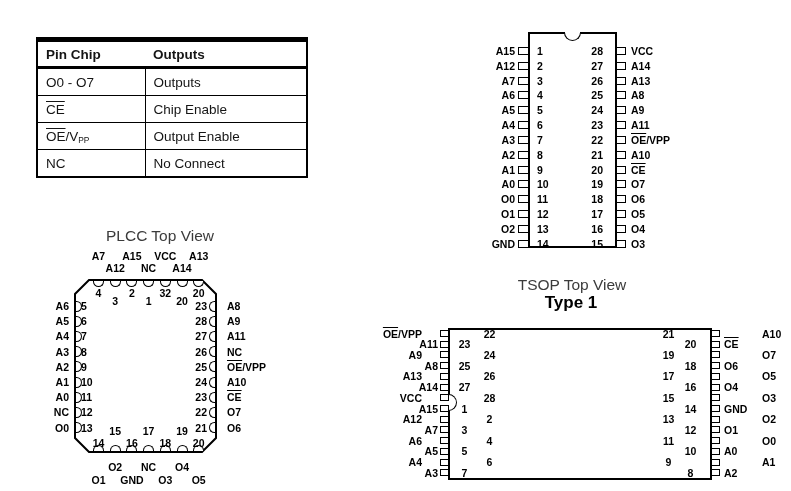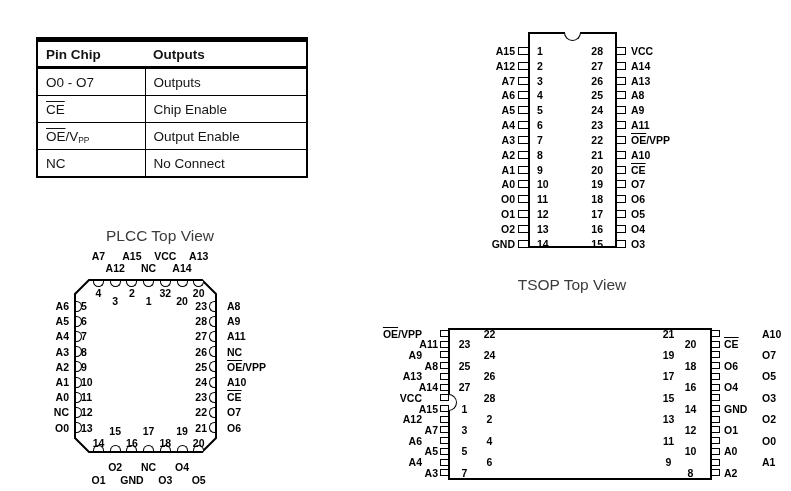--- a/index.html
+++ b/index.html
@@ -251,20 +251,21 @@
       <div class="lbl" style="left: 227px; top: 391.2px; width: 50px; text-align: left;"><span class="ov">CE</span></div>
       <div class="scallop sc-r" style="left: 209px; top: 406.9px; width: 6px; height: 11px;"></div>
       <div class="num" style="left: 182px; top: 406.4px; width: 25px; text-align: right;">22</div>
       <div class="lbl" style="left: 227px; top: 406.4px; width: 50px; text-align: left;">O7</div>
       <div class="scallop sc-r" style="left: 209px; top: 422.1px; width: 6px; height: 11px;"></div>
       <div class="num" style="left: 182px; top: 421.6px; width: 25px; text-align: right;">21</div>
       <div class="lbl" style="left: 227px; top: 421.6px; width: 50px; text-align: left;">O6</div>
     </div>
 
   <div class="pkg-title" style="left:472px;top:276px;width:200px;">TSOP Top View</div>
+  <div class="pkg-subtitle" style="left:471px;top:293px;width:200px;">Type 1</div>
   <div class="chip" style="left:448px;top:328px;width:264px;height:152px;"></div>
   <div class="notch" style="left:448px;top:394px;width:9px;height:17px;border-left:none;border-radius:0 17px 17px 0;"></div>
   <div id="tsop-pins">
       <div class="lbl" style="left: 360px; top: 327.5px; width: 62px; text-align: right;"><span class="ov">OE</span>/VPP</div>
       <div class="stub" style="left: 439.5px; top: 330px; width: 9px; height: 7px;"></div>
       <div class="num" style="left: 477px; top: 327.5px; width: 25px; text-align: center;">22</div>
       <div class="num" style="left: 656px; top: 327.5px; width: 25px; text-align: center;">21</div>
       <div class="stub" style="left: 710.5px; top: 330px; width: 9px; height: 7px;"></div>
       <div class="lbl" style="left: 762px; top: 327.5px; width: 29px; text-align: left;">A10</div>
       <div class="lbl" style="left: 376px; top: 338.22px; width: 62px; text-align: right;">A11</div>

